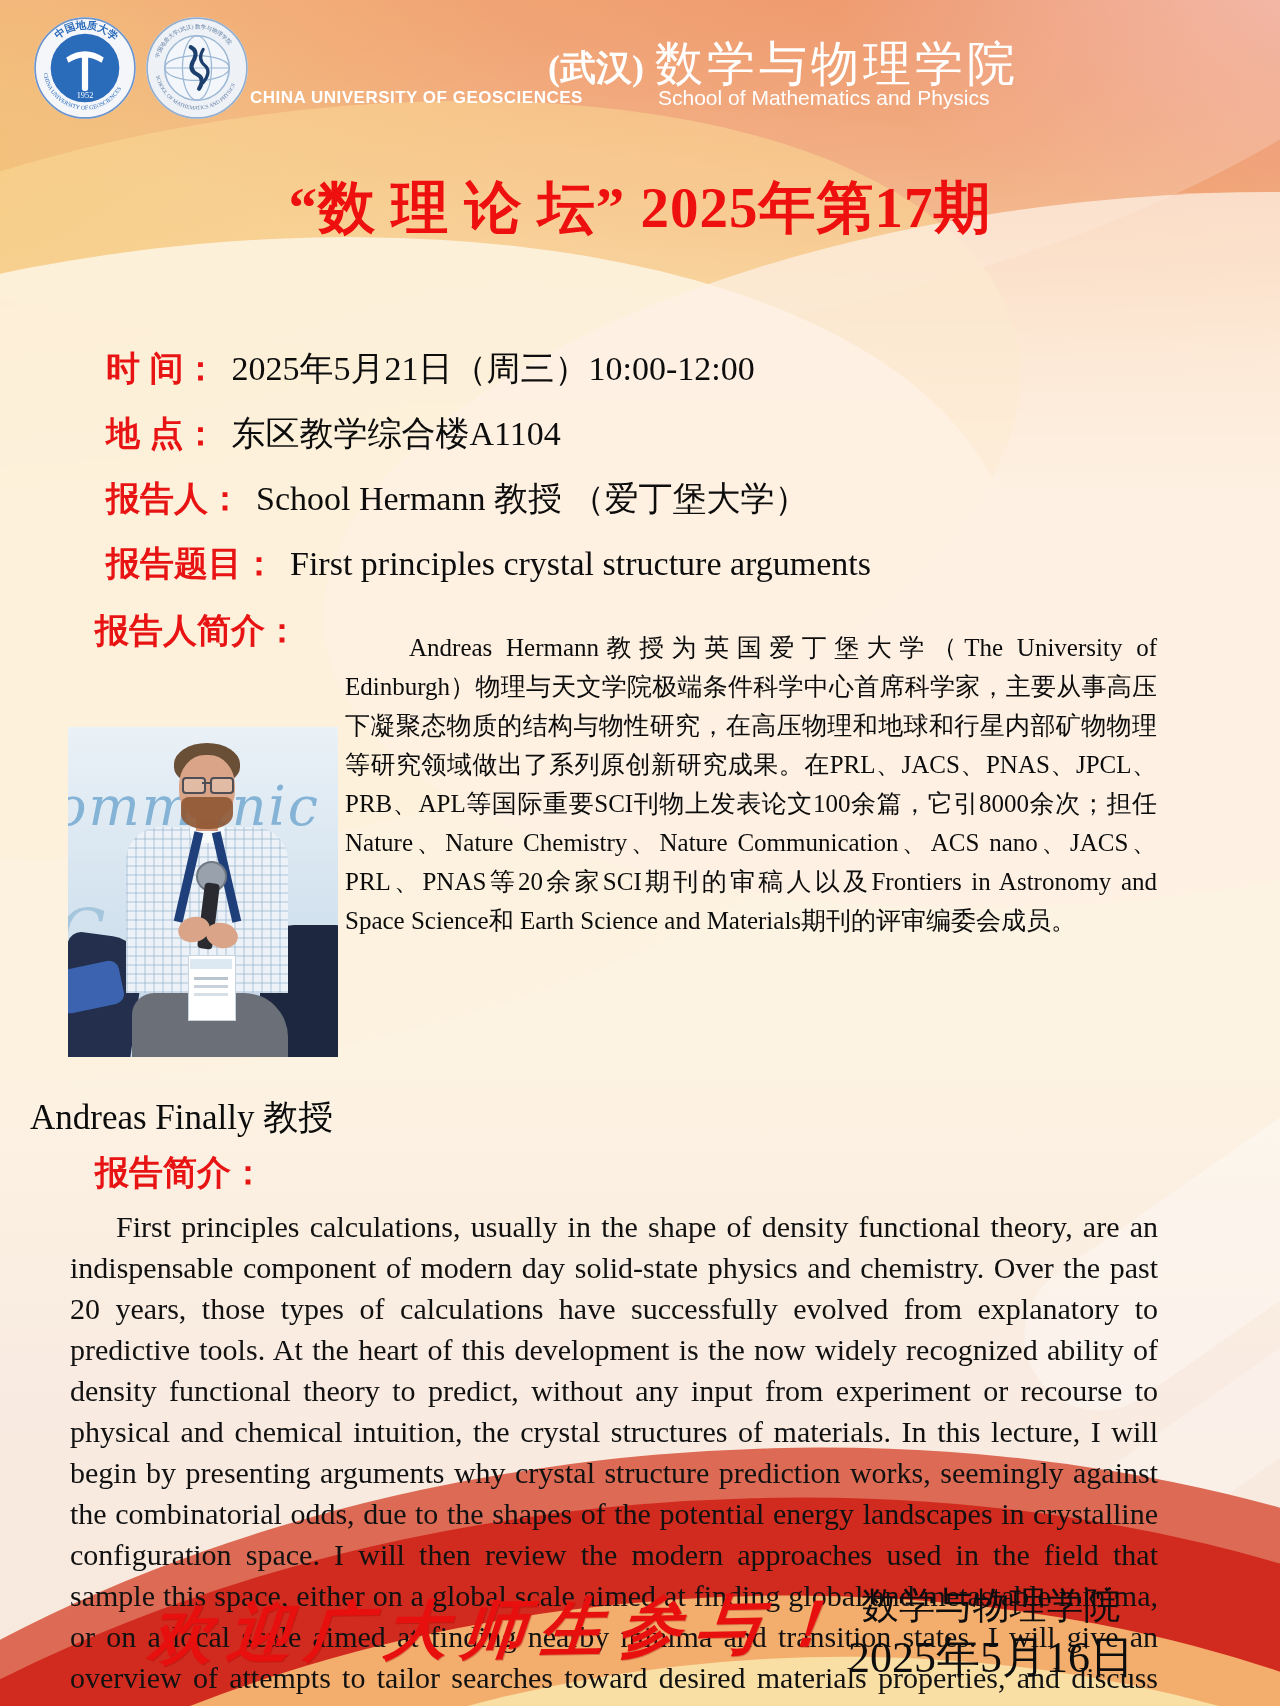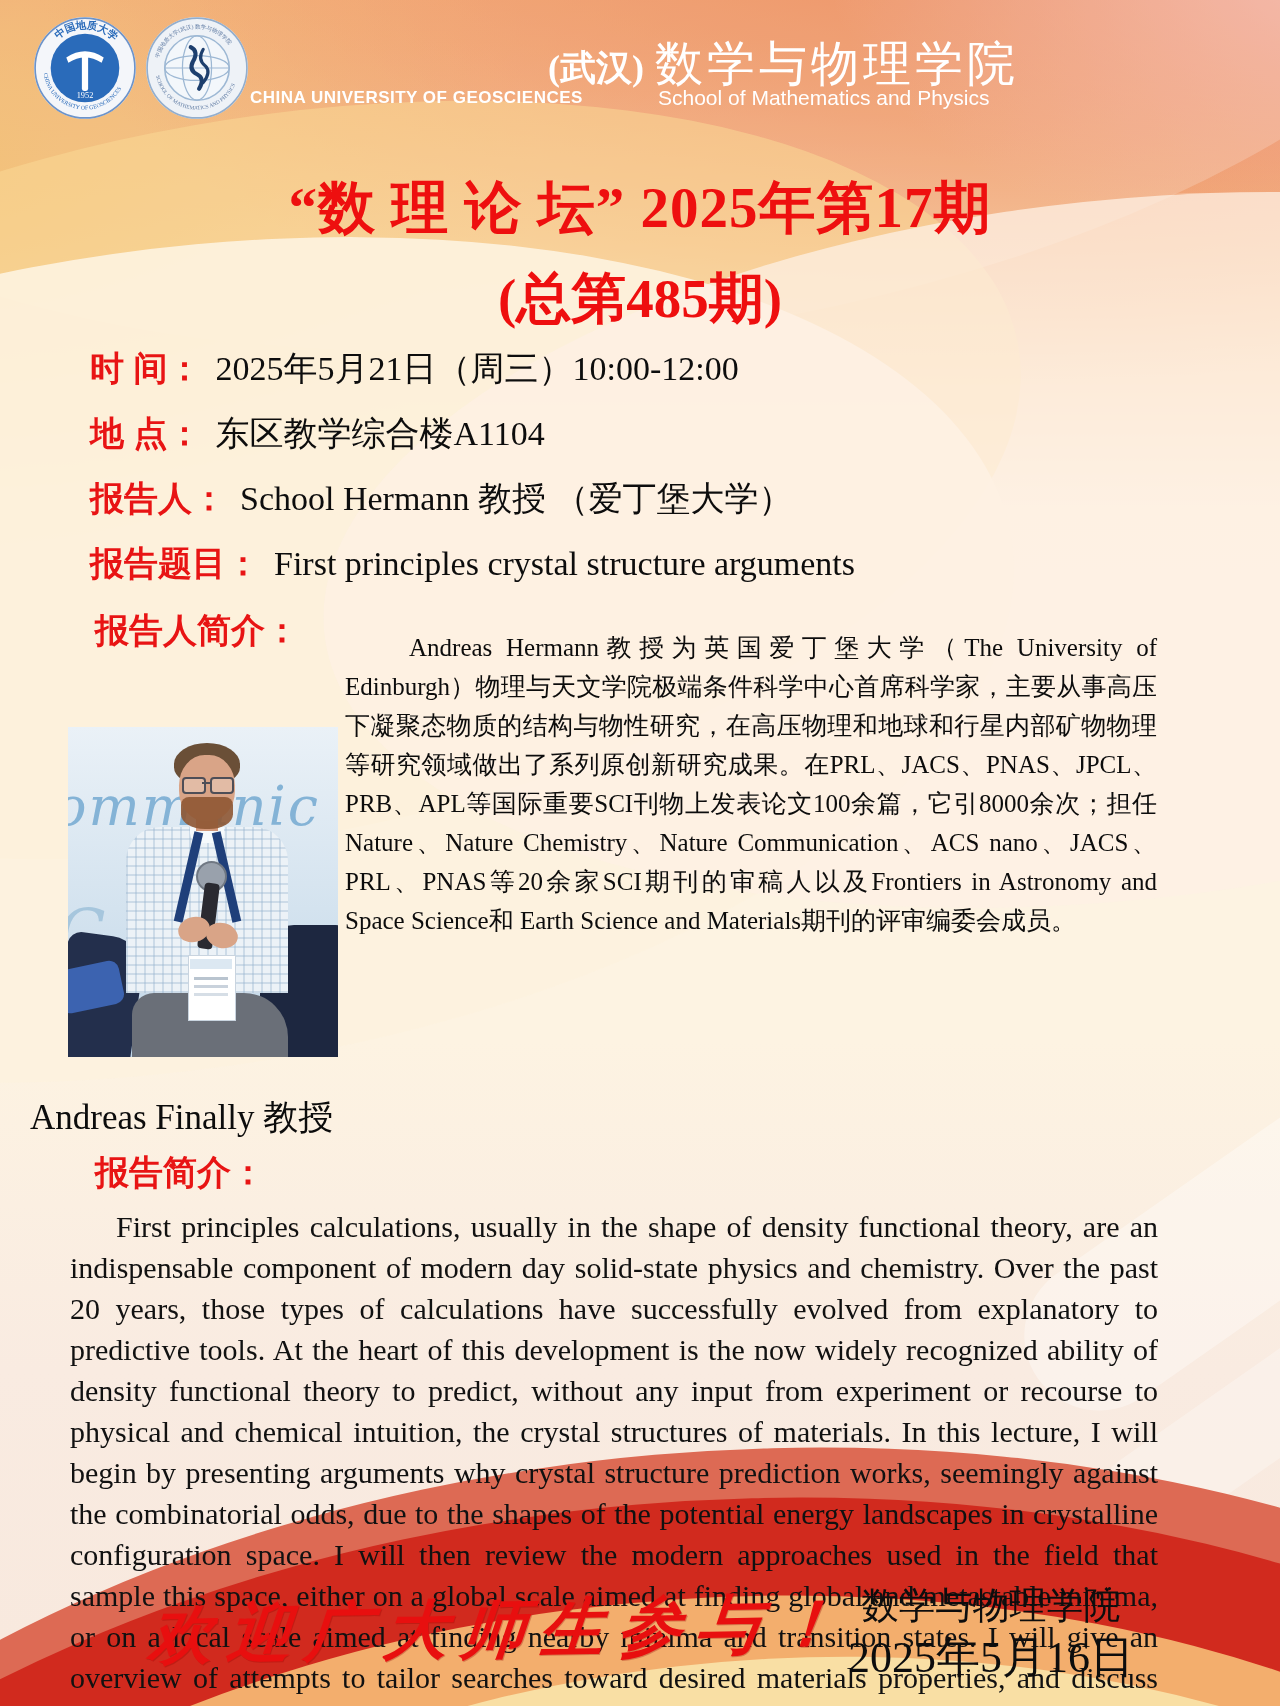--- a/index.html
+++ b/index.html
@@ -47,21 +47,21 @@
 
   
   .title1{position:absolute;left:0;top:170px;width:1280px;text-align:center;z-index:10;
     color:#ee0f0f;font-size:57px;font-weight:bold;letter-spacing:1px;}
   .title2{position:absolute;left:0;top:262px;width:1280px;text-align:center;z-index:10;
     color:#ee0f0f;font-size:55px;font-weight:bold;}
 
   
   .details{position:absolute;left:90px;top:346px;z-index:10;}
   .detail-row{margin-bottom:20px;font-size:34px;line-height:44px;white-space:nowrap;}
-  .dlabel{color:#e81414;font-weight:bold;font-family:"Liberation Sans","DejaVu Sans",sans-serif;margin-right:14px;}
+  .dlabel{color:#e81414;font-weight:bold;font-family:"Liberation Sans","DejaVu Sans",sans-serif;margin-right:14px;margin-left:16px;}
   .dvalue{color:#0d0d0d;}
 
   .sec-heading{position:absolute;z-index:10;color:#e81414;font-weight:bold;font-size:34px;
     font-family:"Liberation Sans","DejaVu Sans",sans-serif;}
   .speaker-heading{left:95px;top:608px;}
   .abstract-heading{left:95px;top:1150px;}
 
   
   .photo{position:absolute;left:68px;top:727px;width:270px;height:330px;overflow:hidden;z-index:10;
     background:linear-gradient(180deg,#eaf1f7 0%,#d4e3ef 55%,#c0d5e7 100%);}
@@ -155,21 +155,20 @@
       <path d="M 44,30 Q 52,34 46,44 Q 42,52 50,56 Q 58,60 52,70" fill="none" stroke="#1d3f6e" stroke-width="4" stroke-linecap="round"></path>
       <path d="M 56,32 Q 50,42 58,48 Q 64,54 56,64" fill="none" stroke="#1d3f6e" stroke-width="3" stroke-linecap="round"></path>
     </svg>
     <div class="campus">(武汉)</div>
     <div class="uni-en">CHINA UNIVERSITY OF GEOSCIENCES</div>
     <div class="school-cn">数学与物理学院</div>
     <div class="school-en">School of Mathematics and Physics</div>
   </div>
 
   <div class="title1">“数 理 论 坛” 2025年第17期</div>
-  <div class="title2">(总第485期)</div>
 
   <div class="details">
     <div class="detail-row">
       <span class="dlabel">时  间：</span><span class="dvalue">2025年5月21日（周三）10:00-12:00</span>
     </div>
     <div class="detail-row">
       <span class="dlabel">地  点：</span><span class="dvalue">东区教学综合楼A1104</span>
     </div>
     <div class="detail-row">
       <span class="dlabel">报告人：</span><span class="dvalue">School Hermann 教授 （爱丁堡大学）</span>

